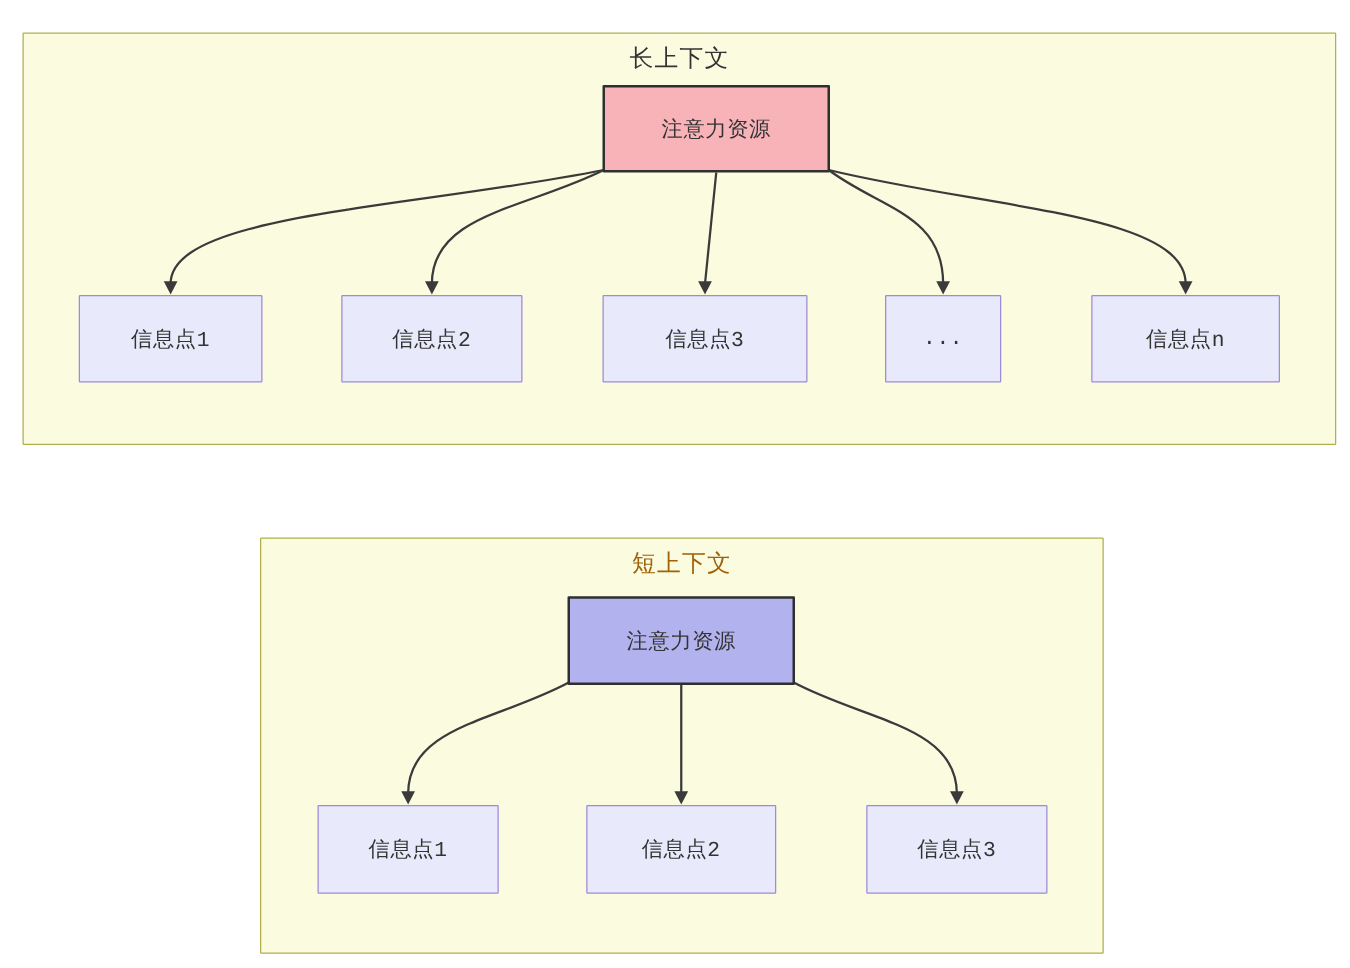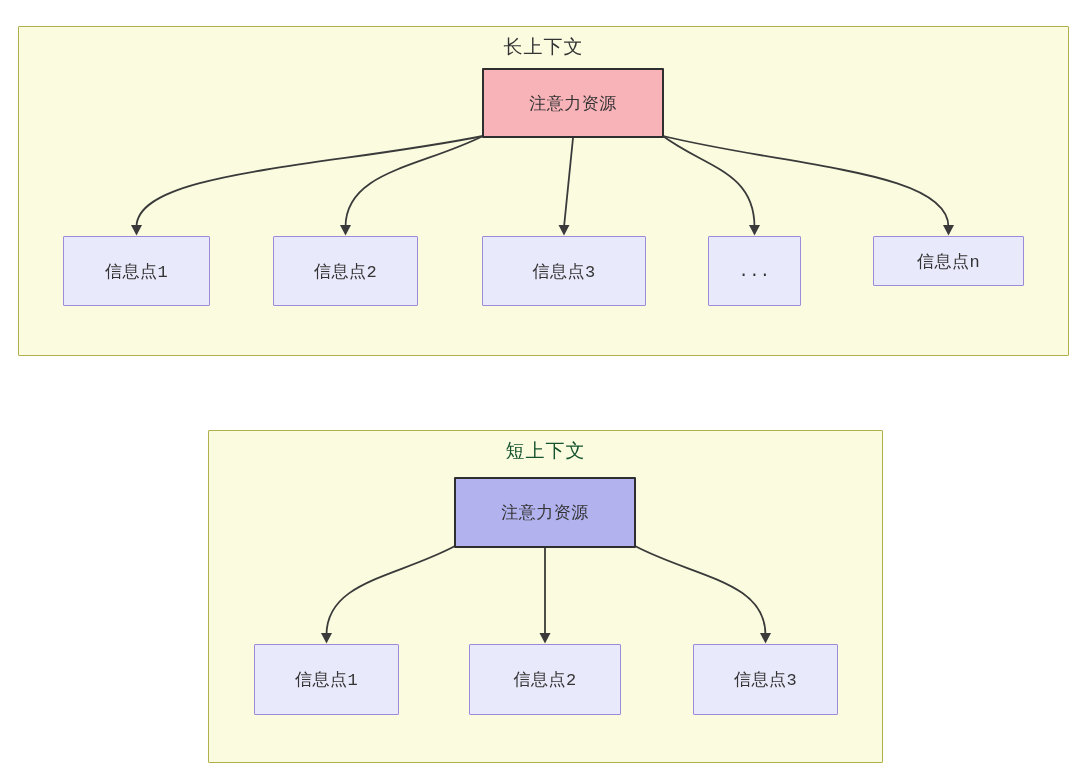--- a/index.html
+++ b/index.html
@@ -52,21 +52,21 @@
     pointer-events: none;
   }
 </style>
 </head>
 <body>
 
 <div class="stage">
   <div class="container" id="sec-0" style="left: 18px; top: 26px; width: 1051px; height: 330px; background: rgb(251, 251, 224); border: 1.5px solid rgb(176, 176, 76);"></div>
   <div class="sec-title" id="title-0" style="left: 18px; width: 1051px; top: 34px; color: rgb(51, 51, 51);">长上下文</div>
   <div class="container" id="sec-1" style="left: 208px; top: 430px; width: 675px; height: 333px; background: rgb(251, 251, 224); border: 1.5px solid rgb(176, 176, 76);"></div>
-  <div class="sec-title" id="title-1" style="left: 208px; width: 675px; top: 438px; color: #14532d;">短上下文</div>
+  <div class="sec-title" id="title-1" style="left: 208px; width: 675px; top: 438px; color: #a16207;">短上下文</div>
   <svg class="edges" id="edge-layer" width="1080" height="774" viewBox="0 0 1080 774">
       <path d="M 483 136 C 327.075 167, 136.5 171, 136.5 227" fill="none" stroke="#3a3a3a" stroke-width="1.8"></path>
       <polygon points="131,225 142,225 136.5,235.5" fill="#3a3a3a"></polygon>
       <path d="M 483 136 C 421.125 167, 345.5 171, 345.5 227" fill="none" stroke="#3a3a3a" stroke-width="1.8"></path>
       <polygon points="340,225 351,225 345.5,235.5" fill="#3a3a3a"></polygon>
       <path d="M 573 138 L 564 227" fill="none" stroke="#3a3a3a" stroke-width="1.8"></path>
       <polygon points="558.5,225 569.5,225 564,235.5" fill="#3a3a3a"></polygon>
       <path d="M 663 136 C 704.175 167, 754.5 171, 754.5 227" fill="none" stroke="#3a3a3a" stroke-width="1.8"></path>
       <polygon points="749,225 760,225 754.5,235.5" fill="#3a3a3a"></polygon>
       <path d="M 663 136 C 791.475 167, 948.5 171, 948.5 227" fill="none" stroke="#3a3a3a" stroke-width="1.8"></path>
@@ -76,18 +76,18 @@
       <path d="M 545 548 L 545 635" fill="none" stroke="#3a3a3a" stroke-width="1.8"></path>
       <polygon points="539.5,633 550.5,633 545,643.5" fill="#3a3a3a"></polygon>
       <path d="M 635 546 C 693.725 577, 765.5 581, 765.5 635" fill="none" stroke="#3a3a3a" stroke-width="1.8"></path>
       <polygon points="760,633 771,633 765.5,643.5" fill="#3a3a3a"></polygon>
     </svg>
 <div class="node attention-box" style="left: 482px; top: 68px; width: 182px; height: 70px; background: rgb(248, 179, 185); border-color: rgb(47, 47, 47); color: rgb(51, 51, 51);">注意力资源</div>
     <div class="node info-box" style="left: 63px; top: 236px; width: 147px; height: 70px; background: rgb(233, 233, 252); border-color: rgb(157, 138, 216); color: rgb(51, 51, 51);">信息点1</div>
     <div class="node info-box" style="left: 273px; top: 236px; width: 145px; height: 70px; background: rgb(233, 233, 252); border-color: rgb(157, 138, 216); color: rgb(51, 51, 51);">信息点2</div>
     <div class="node info-box" style="left: 482px; top: 236px; width: 164px; height: 70px; background: rgb(233, 233, 252); border-color: rgb(157, 138, 216); color: rgb(51, 51, 51);">信息点3</div>
     <div class="node info-box" style="left: 708px; top: 236px; width: 93px; height: 70px; background: rgb(233, 233, 252); border-color: rgb(157, 138, 216); color: rgb(51, 51, 51);">...</div>
-    <div class="node info-box" style="left: 873px; top: 236px; width: 151px; height: 50px; background: rgb(233, 233, 252); border-color: rgb(157, 138, 216); color: rgb(51, 51, 51);">信息点n</div>
+    <div class="node info-box" style="left: 873px; top: 236px; width: 151px; height: 70px; background: rgb(233, 233, 252); border-color: rgb(157, 138, 216); color: rgb(51, 51, 51);">信息点n</div>
     <div class="node attention-box" style="left: 454px; top: 477px; width: 182px; height: 71px; background: rgb(178, 178, 238); border-color: rgb(47, 47, 47); color: rgb(51, 51, 51);">注意力资源</div>
     <div class="node info-box" style="left: 254px; top: 644px; width: 145px; height: 71px; background: rgb(233, 233, 252); border-color: rgb(157, 138, 216); color: rgb(51, 51, 51);">信息点1</div>
     <div class="node info-box" style="left: 469px; top: 644px; width: 152px; height: 71px; background: rgb(233, 233, 252); border-color: rgb(157, 138, 216); color: rgb(51, 51, 51);">信息点2</div>
     <div class="node info-box" style="left: 693px; top: 644px; width: 145px; height: 71px; background: rgb(233, 233, 252); border-color: rgb(157, 138, 216); color: rgb(51, 51, 51);">信息点3</div>
   </div>
 
 </body></html>

